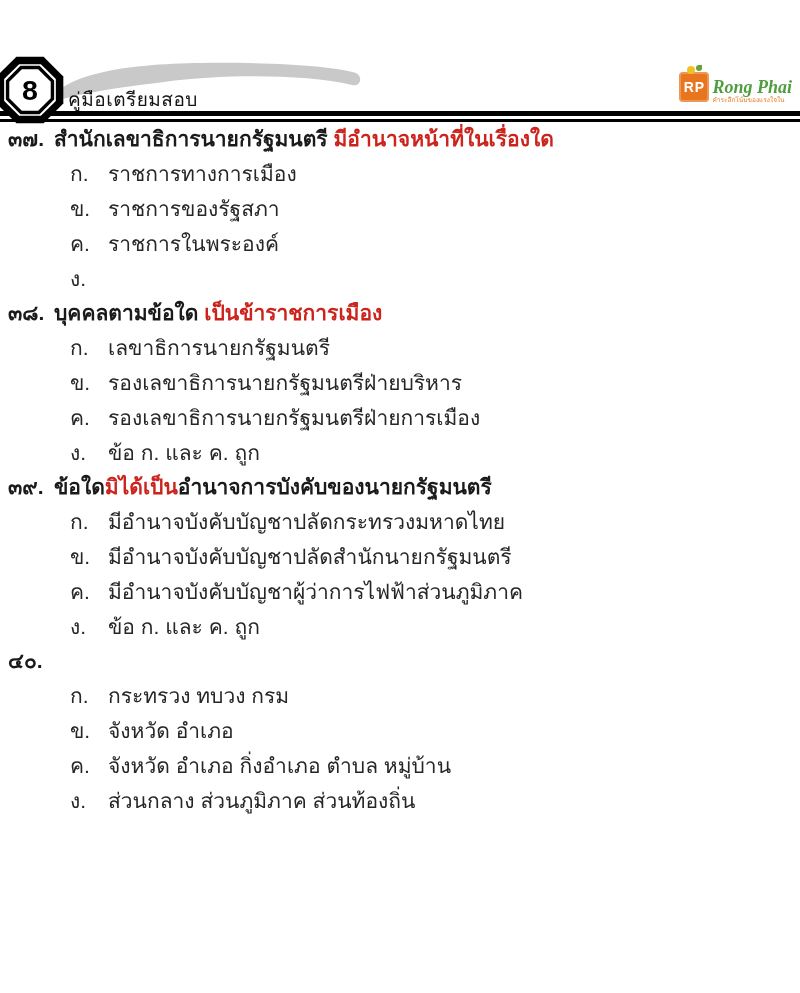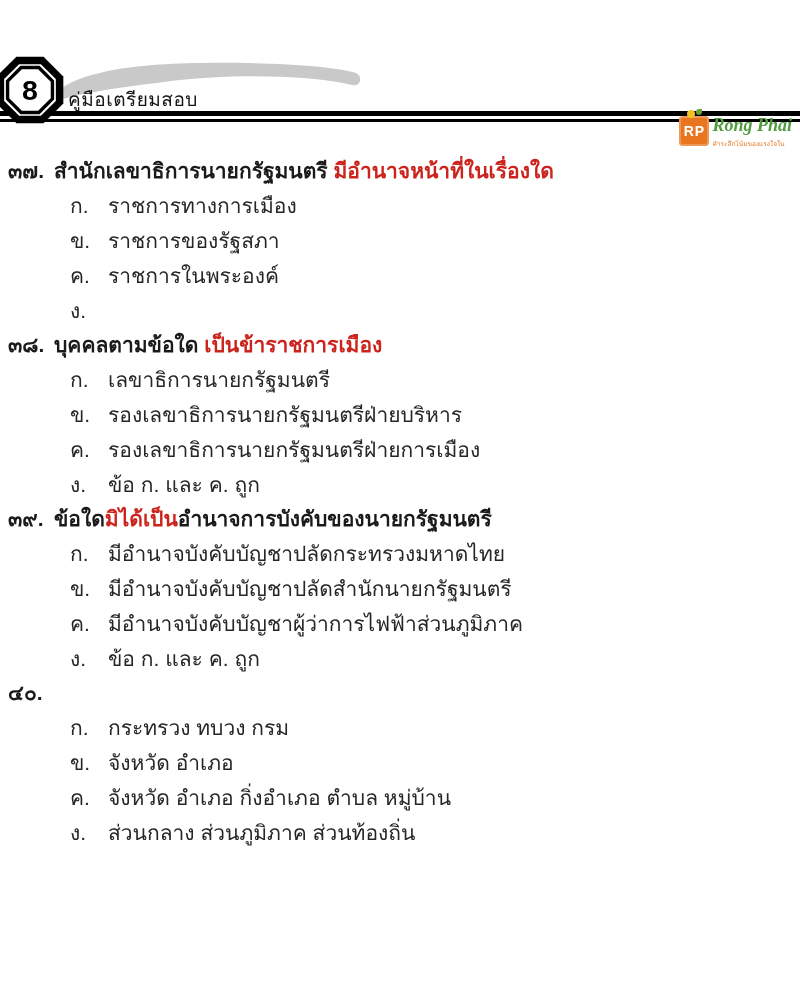--- a/index.html
+++ b/index.html
@@ -22,37 +22,37 @@
     background:linear-gradient(#000 0 5px,#fff 5px 8px,#000 8px 11px,transparent 11px 12px);
   }
   .swoosh{position:absolute;left:42px;top:60px;width:320px;height:48px;}
   .octagon-badge{position:absolute;left:-4px;top:56px;width:68px;height:68px;z-index:3;}
   .page-title{
     position:absolute;left:68px;top:84px;
     font-size:19px;color:#141414;letter-spacing:0.5px;z-index:2;
   }
   
   .logo{position:absolute;right:8px;top:72px;z-index:4;display:flex;flex-direction:column;align-items:flex-start;}
-  .logo-row{display:flex;align-items:flex-start;gap:3px;margin-top:44px;}
+  .logo-row{display:flex;align-items:center;gap:3px;}
   .logo-icon{
     position:relative;width:30px;height:30px;background:var(--orange);
     border-radius:4px;display:flex;align-items:center;justify-content:center;
     color:#fff;font-weight:bold;font-size:14px;letter-spacing:1px;
     box-shadow:inset 0 0 0 2px rgba(255,255,255,.25);
   }
   .logo-spark{position:absolute;width:8px;height:8px;border-radius:50%;background:#f2c124;top:-6px;left:8px;}
   .logo-leaf{position:absolute;width:6px;height:6px;border-radius:50% 0 50% 50%;background:#6aa03a;top:-7px;left:17px;}
   .logo-name{
     font-family:"Liberation Serif","DejaVu Serif",serif;
     font-style:italic;font-weight:bold;font-size:18px;color:var(--green);
     line-height:1;
   }
   .logo-tagline{font-size:6.5px;color:var(--orange);margin:-7px 0 0 33px;white-space:nowrap;}
   
-  .content{position:absolute;top:154px;left:0;right:0;padding:0 8px;}
+  .content{position:absolute;top:122px;left:0;right:0;padding:0 8px;}
   .q-head{display:flex;font-weight:bold;font-size:21px;line-height:34px;}
   .q-num{flex:none;width:46px;}
   .q-text{white-space:pre-wrap;}
   .q-text .red{color:var(--red);}
   .option{display:flex;font-size:21px;line-height:35px;color:#262626;padding-left:62px;}
   .opt-letter{flex:none;width:38px;}
 </style>
 </head>
 <body>
 

